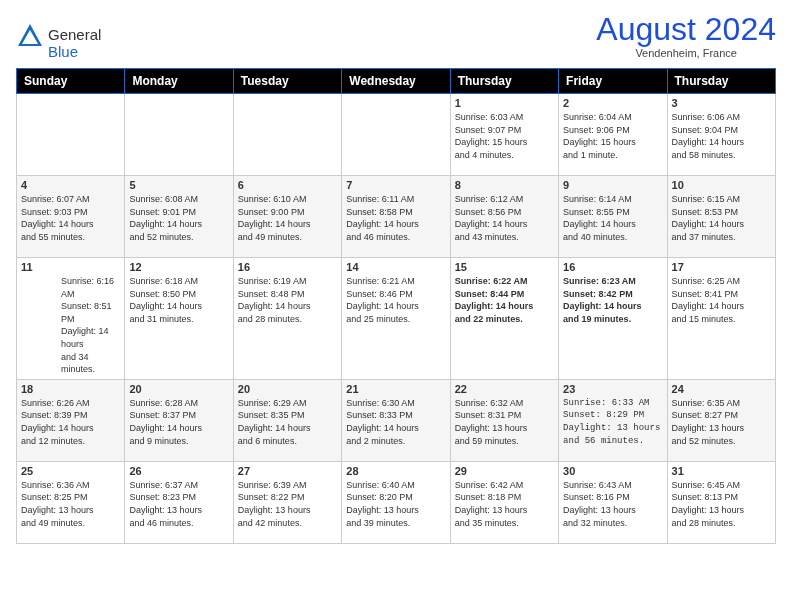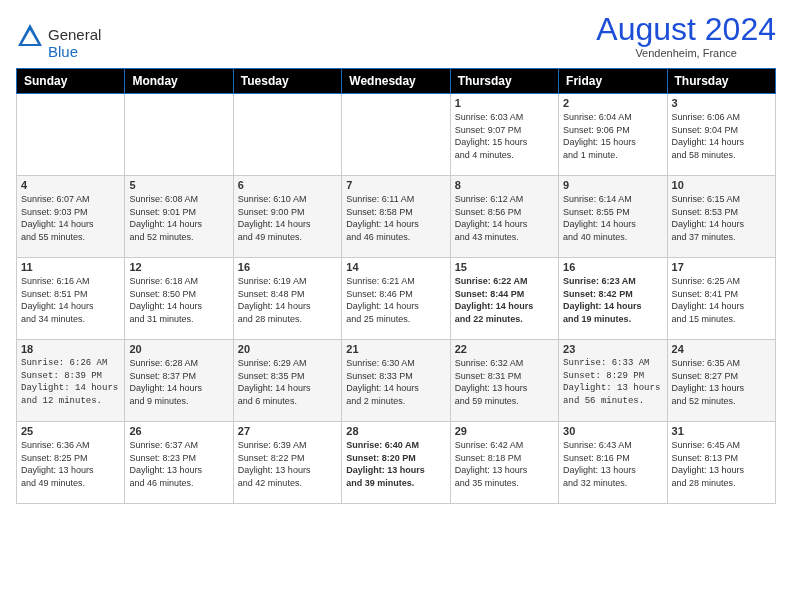--- a/index.html
+++ b/index.html
@@ -204,21 +204,21 @@
             <span class="day-number">10</span>
             <div class="day-content" style="white-space: pre-line;">Sunrise: 6:15 AM
 Sunset: 8:53 PM
 Daylight: 14 hours
 and 37 minutes.</div>
           </td>
         </tr>
         <tr>
           <td>
             <span class="day-number">11</span>
-            <div class="day-content" style="white-space: pre-line;">Sunrise: 6:16 AM
+            <div class="day-content" style="white-space: pre-line; margin-left: 40px;">Sunrise: 6:16 AM
 Sunset: 8:51 PM
 Daylight: 14 hours
 and 34 minutes.</div>
           </td>
           <td>
             <span class="day-number">12</span>
             <div class="day-content" style="white-space: pre-line;">Sunrise: 6:18 AM
 Sunset: 8:50 PM
 Daylight: 14 hours
 and 31 minutes.</div>
@@ -255,21 +255,21 @@
             <span class="day-number">17</span>
             <div class="day-content" style="white-space: pre-line;">Sunrise: 6:25 AM
 Sunset: 8:41 PM
 Daylight: 14 hours
 and 15 minutes.</div>
           </td>
         </tr>
         <tr>
           <td>
             <span class="day-number">18</span>
-            <div class="day-content" style="white-space: pre-line; font-family: Liberation Mono, monospace;">Sunrise: 6:26 AM
+            <div class="day-content" style="white-space: pre-line;">Sunrise: 6:26 AM
 Sunset: 8:39 PM
 Daylight: 14 hours
 and 12 minutes.</div>
           </td>
           <td>
             <span class="day-number">20</span>
             <div class="day-content" style="white-space: pre-line;">Sunrise: 6:28 AM
 Sunset: 8:37 PM
 Daylight: 14 hours
 and 9 minutes.</div>
@@ -327,21 +327,21 @@
           </td>
           <td>
             <span class="day-number">27</span>
             <div class="day-content" style="white-space: pre-line;">Sunrise: 6:39 AM
 Sunset: 8:22 PM
 Daylight: 13 hours
 and 42 minutes.</div>
           </td>
           <td>
             <span class="day-number">28</span>
-            <div class="day-content" style="white-space: pre-line; font-weight: bold;">Sunrise: 6:40 AM
+            <div class="day-content" style="white-space: pre-line;">Sunrise: 6:40 AM
 Sunset: 8:20 PM
 Daylight: 13 hours
 and 39 minutes.</div>
           </td>
           <td>
             <span class="day-number">29</span>
             <div class="day-content" style="white-space: pre-line;">Sunrise: 6:42 AM
 Sunset: 8:18 PM
 Daylight: 13 hours
 and 35 minutes.</div>

